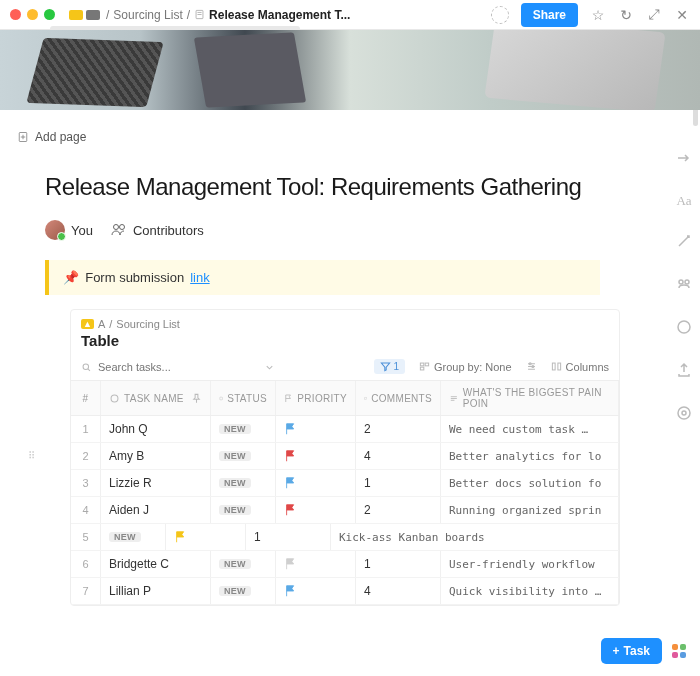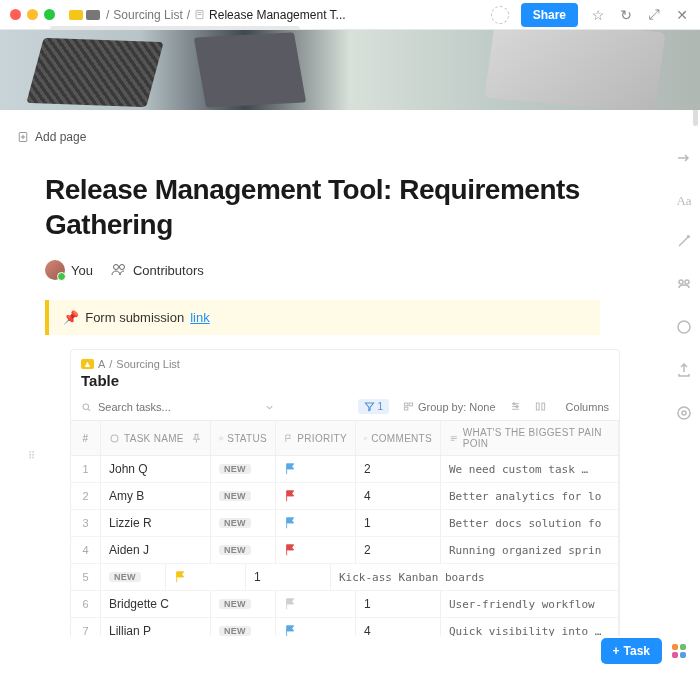--- a/index.html
+++ b/index.html
@@ -8,36 +8,36 @@
 .traffic-lights { display: flex; gap: 6px; margin-right: 8px; }
 .tl { width: 11px; height: 11px; border-radius: 50%; }
 .tl-red { background: #ff5f57; }
 .tl-yellow { background: #febc2e; }
 .tl-green { background: #28c840; }
 .workspace-icons { display: flex; gap: 3px; }
 .ws { width: 14px; height: 10px; border-radius: 2px; }
 .ws1 { background: #f5c518; }
 .ws2 { background: #777; }
 .crumb { color: #777; font-size: 12px; display: flex; align-items: center; gap: 4px; }
-.crumb strong { color: #222; font-weight: 400; }
+.crumb strong { color: #222; font-weight: 700; }
 .topbar-right { margin-left: auto; display: flex; align-items: center; gap: 12px; }
 .dashed-circle { width: 18px; height: 18px; border: 1.5px dashed #bbb; border-radius: 50%; }
 .share-btn { background: #1e90ff; color: #fff; border: none; padding: 5px 12px; border-radius: 4px; font-weight: 600; font-size: 12px; cursor: pointer; }
 .icon-sm { color: #888; width: 16px; height: 16px; display: flex; align-items: center; justify-content: center; font-size: 14px; cursor: pointer; }
 .url-bar { height: 6px; background: #e8e8e8; border-radius: 3px; margin: 2px 12px 0 50px; width: 250px; position:absolute; top:24px; left:0;}
 .cover { height: 80px; background: linear-gradient(90deg, #c8d4d8 0%, #b8c4c8 20%, #404850 35%, #d8e0da 50%, #c0ccc8 70%, #b0b8b4 100%); position: relative; overflow: hidden; }
 .cover::before { content:""; position:absolute; left:35px; top:10px; width:120px; height:65px; background: repeating-linear-gradient(45deg,#3a3a3a,#3a3a3a 3px,#555 3px,#555 6px); transform: skew(-15deg,2deg); border-radius:4px;}
 .cover::after { content:""; position:absolute; left:200px; top:5px; width:100px; height:70px; background:#5a5a62; border-radius:3px; transform: skew(10deg,-3deg);}
 .cover .lap2{position:absolute; right:40px; top:-5px; width:170px; height:80px; background:linear-gradient(135deg,#d8d8d8,#b8b8b8); border-radius:6px; transform:skew(-8deg,5deg);}
 .content-area { position: absolute; top: 110px; left: 0; right: 40px; bottom: 40px; overflow: hidden; padding: 20px 30px 0 15px; }
 .side-rail { position: absolute; right: 8px; top: 150px; display: flex; flex-direction: column; gap: 24px; color: #bbb; align-items: center; }
 .side-rail div { font-size: 14px; cursor: pointer; }
 .side-rail svg { width:16px; height:16px; stroke:#bbb; fill:none; stroke-width:1.5;}
 .add-page { font-size: 12px; color: #555; margin-bottom: 28px; display: flex; align-items: center; gap: 6px; cursor: pointer; margin-left: 2px;}
-.title { font-size: 28px; font-weight: 700; color: #1a1a1a; line-height: 1.25; margin: 0 30px 18px 30px; letter-spacing: -0.5px;}
+.title { font-size: 24px; font-weight: 400; color: #1a1a1a; line-height: 1.25; margin: 0 30px 18px 30px; letter-spacing: -0.5px;}
 .people { display: flex; align-items: center; gap: 18px; margin: 0 30px 20px 30px; font-size: 13px;}
 .people .grp { display: flex; align-items: center; gap: 6px; }
 .avatar { width: 20px; height: 20px; border-radius: 50%; background: linear-gradient(135deg,#d4887a,#9a5a4a); position:relative;}
 .avatar::after{content:"";position:absolute;right:-1px;bottom:-1px;width:7px;height:7px;background:#4ac04a;border:1.5px solid #fff;border-radius:50%;}
 .people-icon{width:16px;height:16px;}
 .callout { margin: 0 30px 14px 30px; background: #fffbe6; border-left: 4px solid #f5c518; padding: 10px 14px; font-size: 13px; display:flex; align-items:center; gap:6px;}
 .callout a { color: #1e90ff; text-decoration: underline; }
 .drag-dots{position:absolute; left:28px; top:343px; color:#ccc; font-size:10px; letter-spacing:2px; line-height:6px;}
 .table-wrap { margin: 0 10px 0 55px; border: 1px solid #eee; border-radius: 4px; }
 .table-crumb { padding: 8px 10px 2px; font-size: 11px; color: #888; display:flex; gap:4px; align-items:center;}
@@ -202,21 +202,21 @@
             </svg>
           <span>Group by: None</span>
         </div>
         <svg viewBox="0 0 16 16">
             <line x1="3" y1="4" x2="13" y2="4"></line>
             <line x1="3" y1="8" x2="13" y2="8"></line>
             <line x1="3" y1="12" x2="13" y2="12"></line>
             <circle cx="6" cy="4" r="1.5"></circle>
             <circle cx="10" cy="8" r="1.5"></circle>
           </svg>
-        <div style="display:flex;gap:20px;align-items:center;">
+        <div style="display:flex;gap:4px;align-items:center;">
           <svg viewBox="0 0 16 16">
               <rect x="2" y="3" width="4" height="10"></rect>
               <rect x="10" y="3" width="4" height="10"></rect>
             </svg>
           <span>Columns</span>
         </div>
       </div>
     </div>
     <div class="col-header">
       <div class="c-num">#</div>

